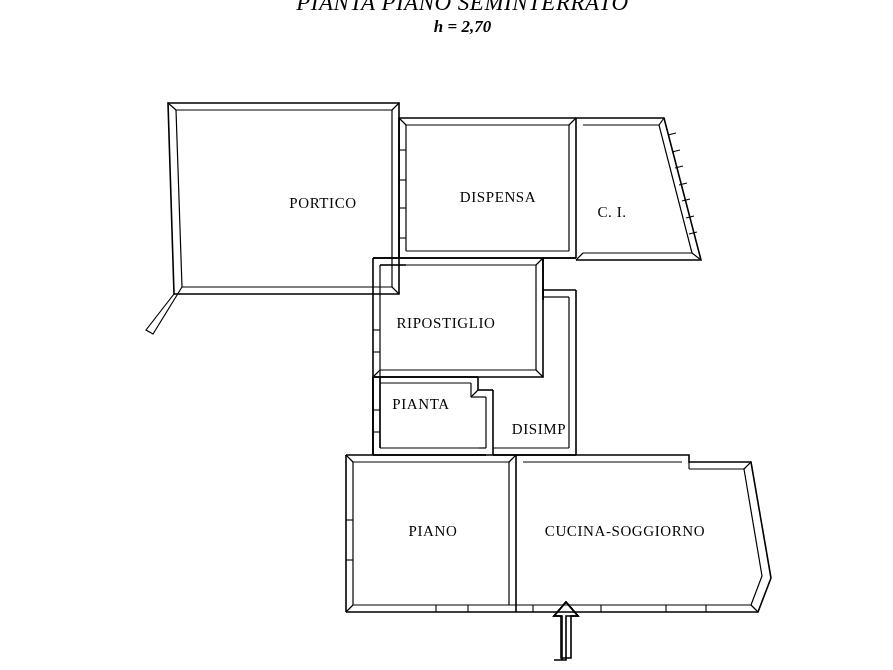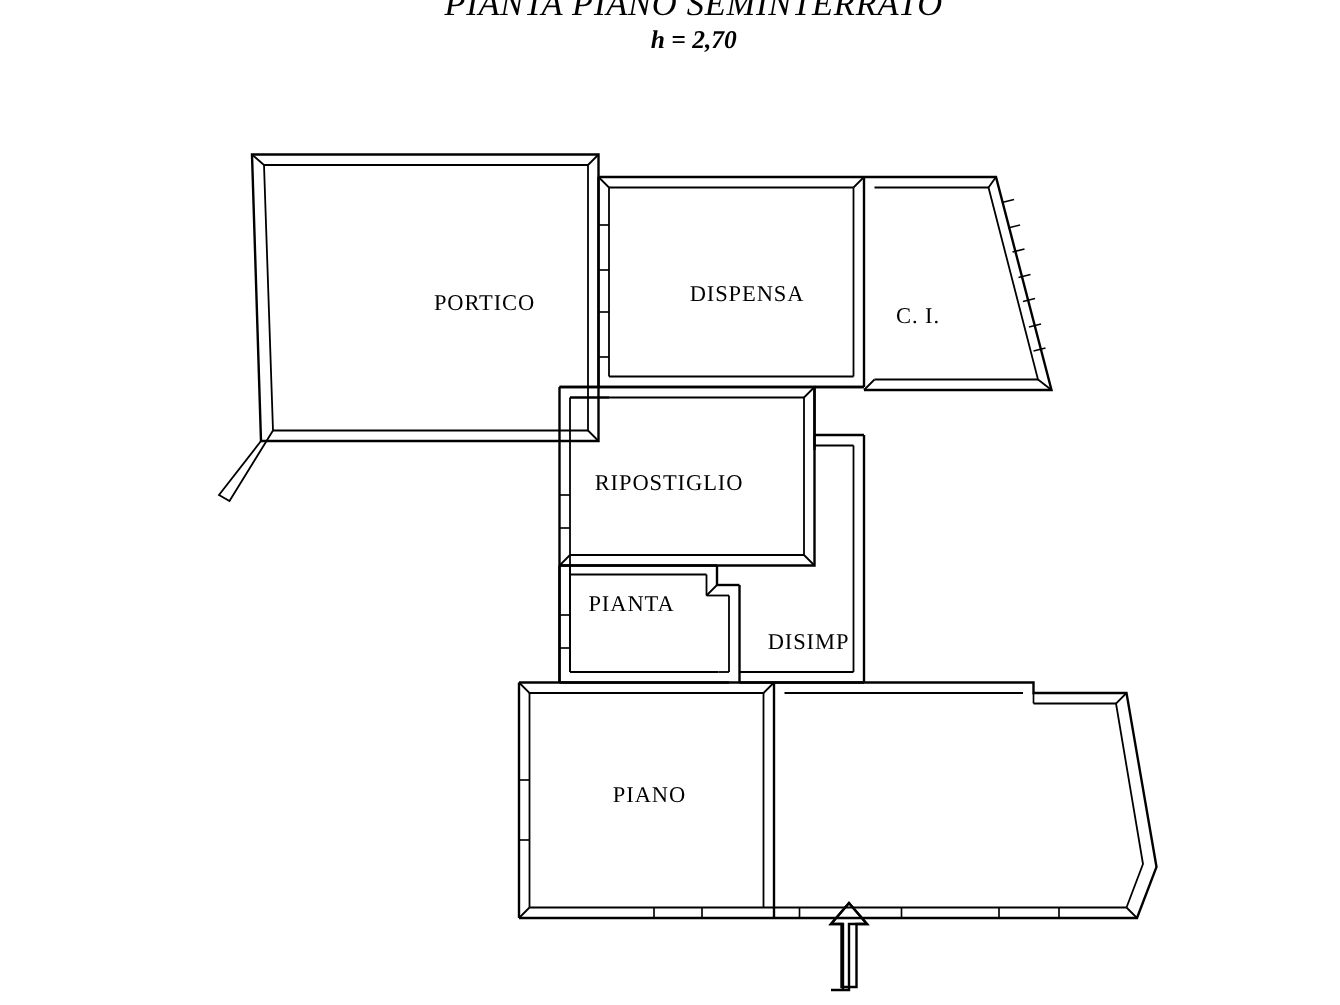--- a/index.html
+++ b/index.html
@@ -191,14 +191,15 @@
     </g>
   </svg>
 
   <div class="room-label" style="left:262px; top:203px;margin-left:45px;">PORTICO</div>
   <div class="room-label" style="left:482px; top:197px;">DISPENSA</div>
   <div class="room-label" style="left:596px; top:212px;">C. I.</div>
   <div class="room-label" style="left:430px; top:313px;margin-top:10px;">RIPOSTIGLIO</div>
   <div class="room-label" style="left:405px; top:404px;">PIANTA</div>
   <div class="room-label" style="left:523px; top:429px;">DISIMP</div>
   <div class="room-label" style="left:417px; top:531px;">PIANO</div>
+  <div class="room-label" style="left:609px; top:531px;">CUCINA-SOGGIORNO</div>
 
 </div>
 
 </body></html>

